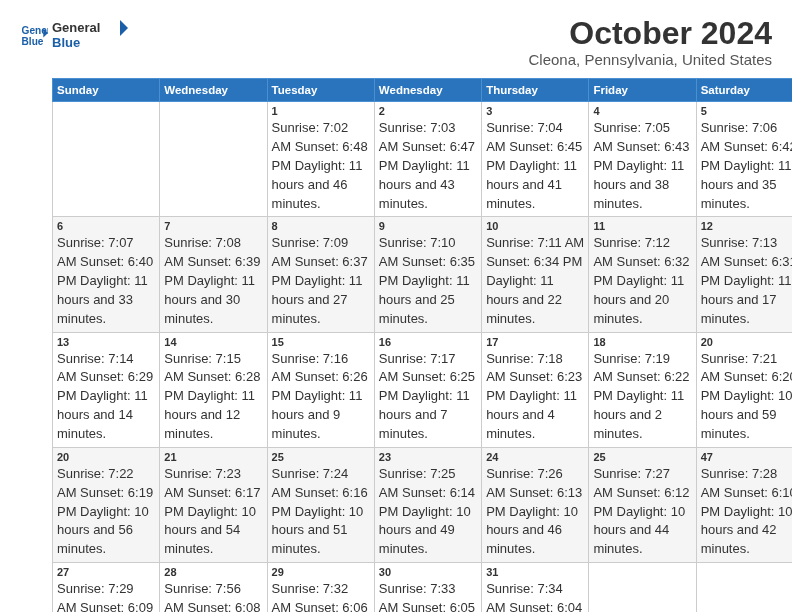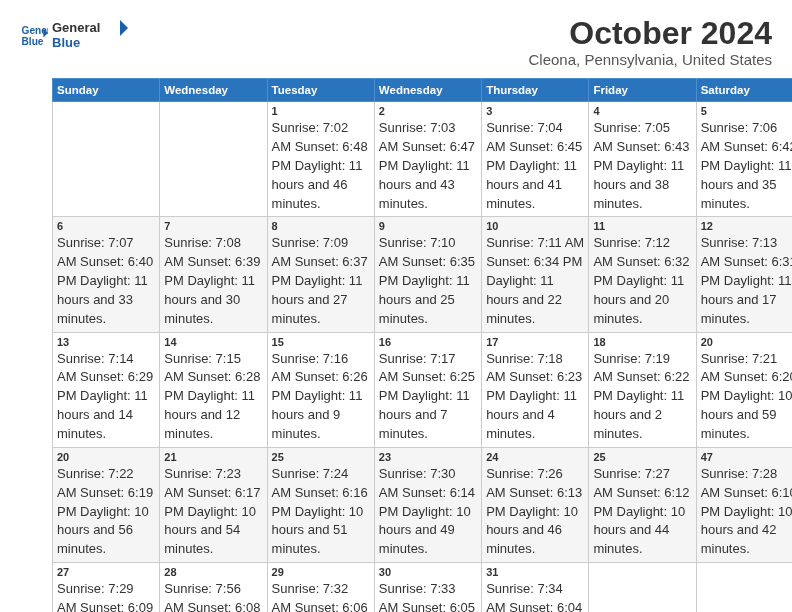--- a/index.html
+++ b/index.html
@@ -264,21 +264,21 @@
 Daylight: 10 hours and 54 minutes.</div>
           </td>
           <td>
             <span class="day-num">25</span>
             <div class="day-detail">Sunrise: 7:24 AM
 Sunset: 6:16 PM
 Daylight: 10 hours and 51 minutes.</div>
           </td>
           <td>
             <span class="day-num">23</span>
-            <div class="day-detail">Sunrise: 7:30 AM
+            <div class="day-detail">Sunrise: 7:25 AM
 Sunset: 6:14 PM
 Daylight: 10 hours and 49 minutes.</div>
           </td>
           <td>
             <span class="day-num">24</span>
             <div class="day-detail">Sunrise: 7:26 AM
 Sunset: 6:13 PM
 Daylight: 10 hours and 46 minutes.</div>
           </td>
           <td>

